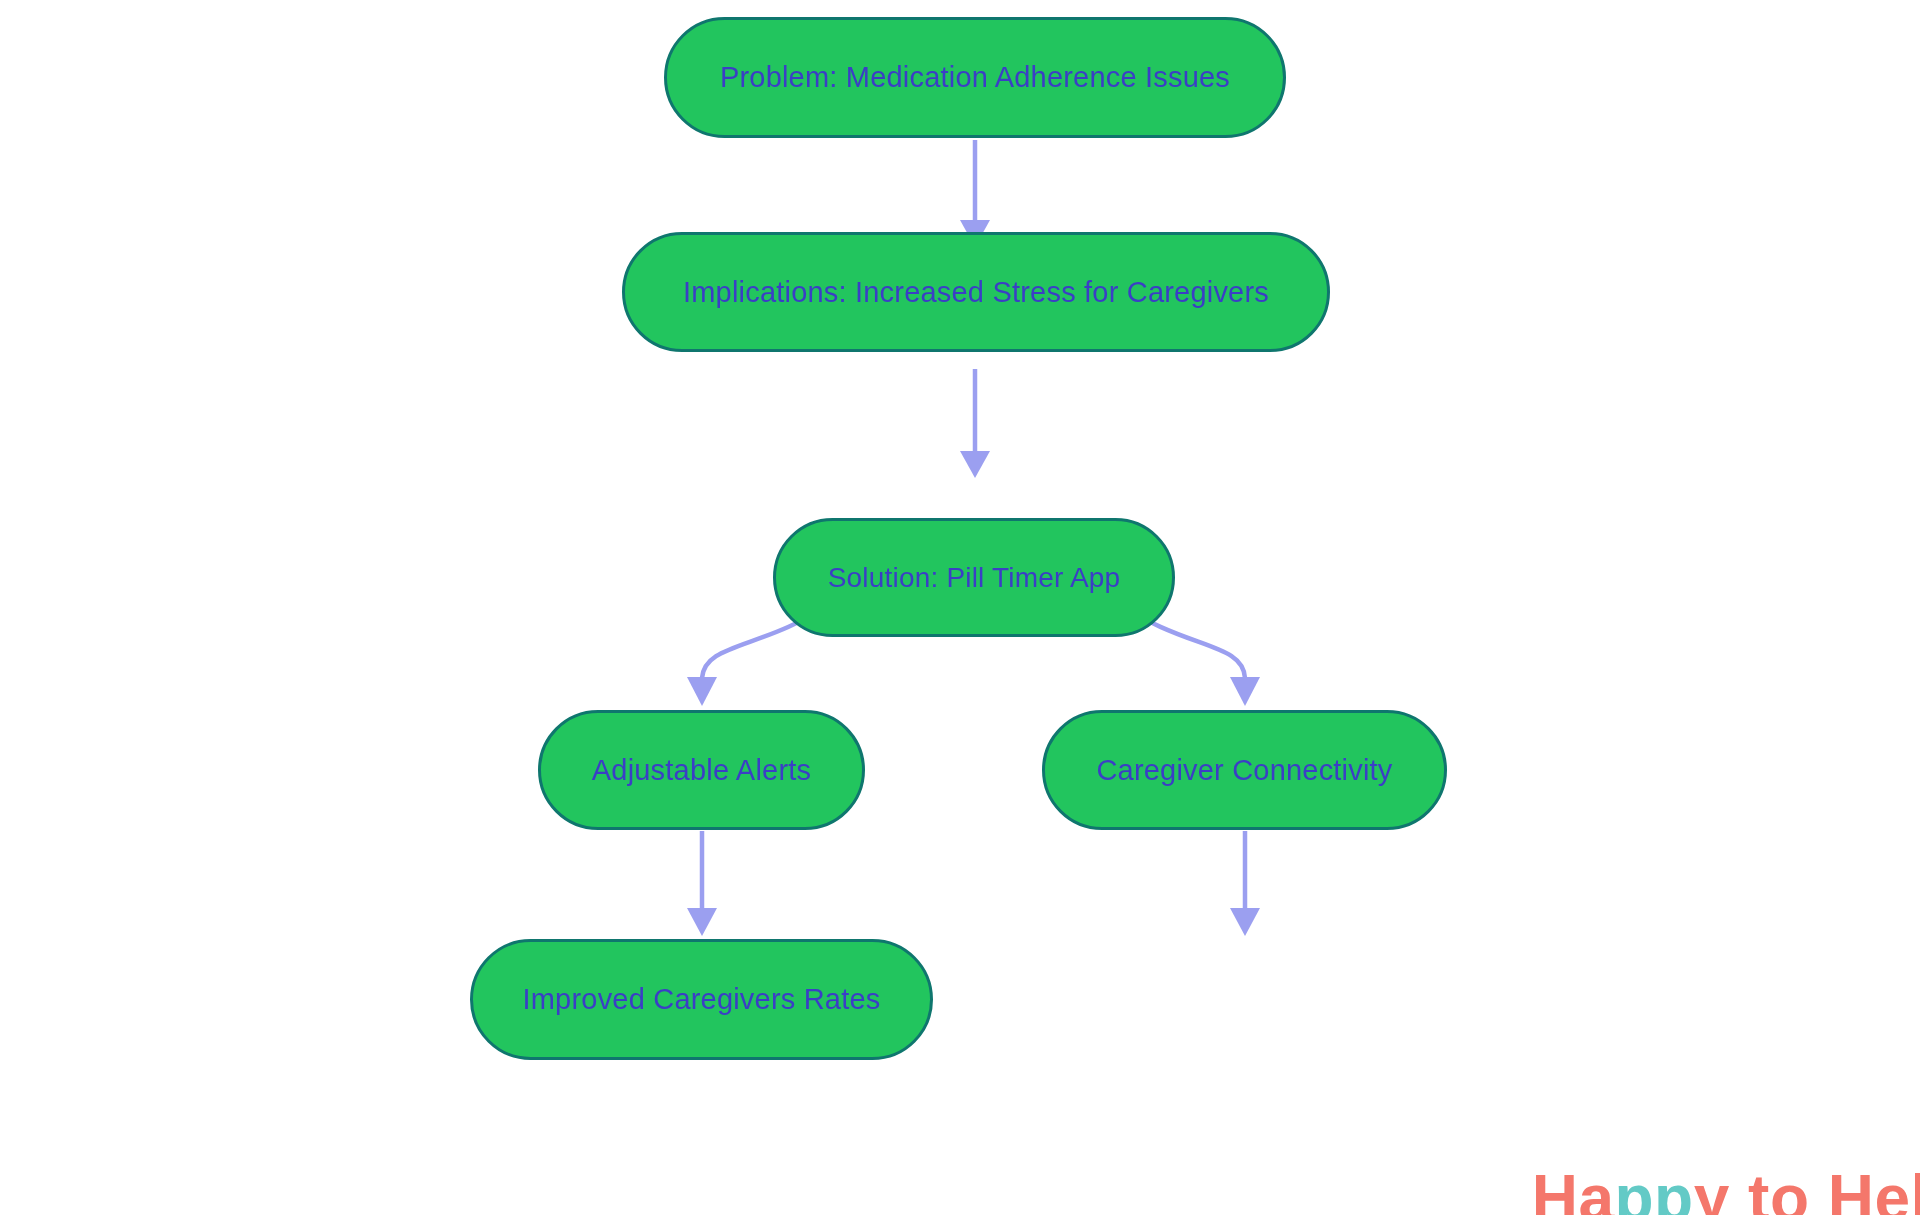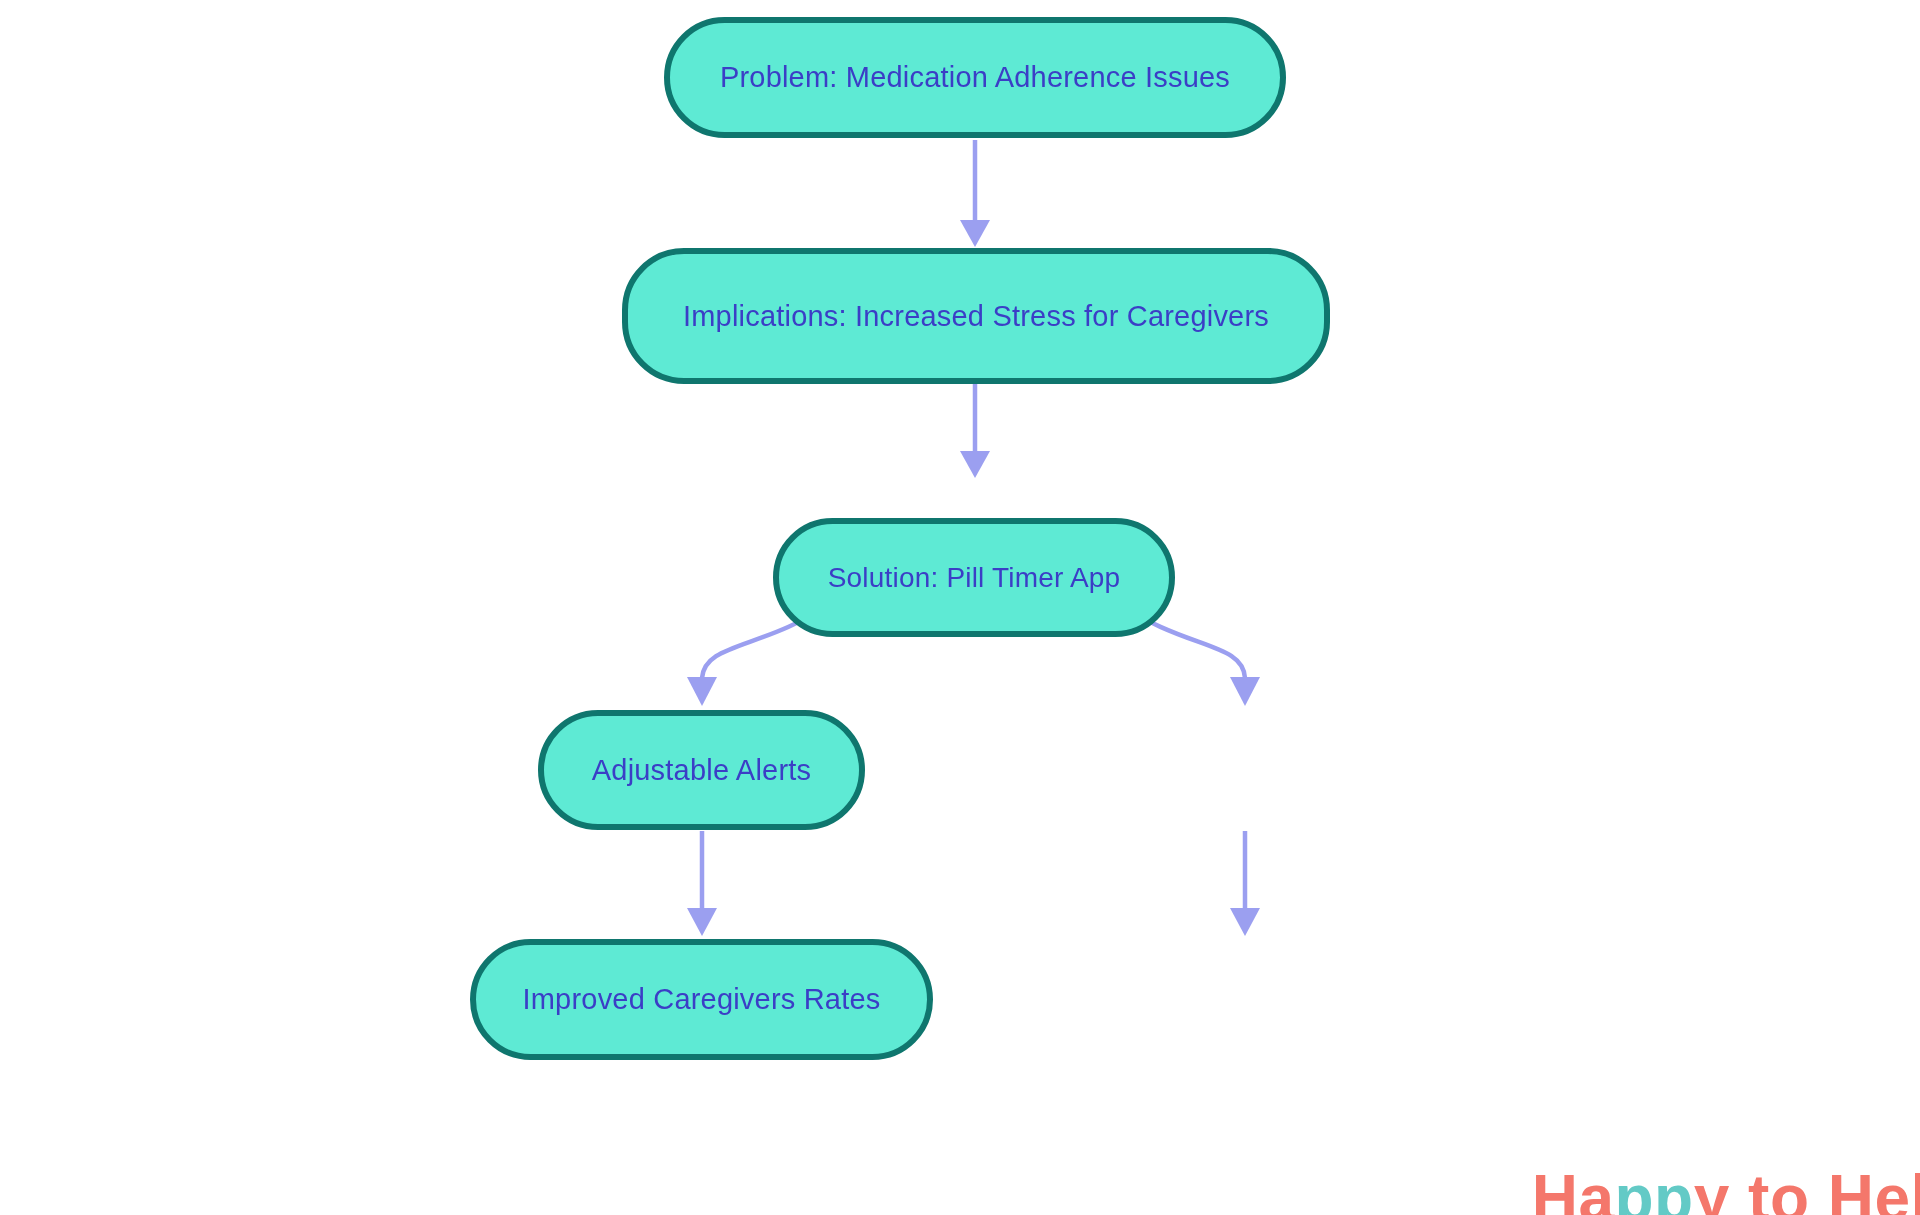--- a/index.html
+++ b/index.html
@@ -27,34 +27,34 @@
     stroke-width: 4.5;
     fill: none;
   }
   svg.arrows polygon {
     fill: #9b9ff0;
     stroke: none;
   }
   .node {
     position: absolute;
     z-index: 2;
-    background: #5eead4;
-    border: 6px solid #0f766e;
+    background: #22c55e;
+    border: 3px solid #0f766e;
     border-radius: 62px;
     display: flex;
     align-items: center;
     justify-content: center;
     color: #3b3ec6;
     font-size: 29px;
     letter-spacing: 0.2px;
     box-sizing: border-box;
     white-space: nowrap;
   }
   .node-problem        { left: 664px;  top: 17px;  width: 622px; height: 121px; }
-  .node-implications   { left: 622px;  top: 248px; width: 708px; height: 136px; }
+  .node-implications   { left: 622px;  top: 232px; width: 708px; height: 120px; }
   .node-solution       { left: 773px;  top: 482px; width: 402px; height: 119px; font-size: 28px; margin-top: 36px; }
   .node-adjustable     { left: 538px;  top: 710px; width: 327px; height: 120px; }
   .node-caregiver      { left: 1042px; top: 710px; width: 405px; height: 120px; }
   .node-improved       { left: 470px;  top: 939px; width: 463px; height: 121px; }
   .node-reduced        { left: 1043px; top: 939px; width: 405px; height: 121px; }
 
   .logo {
     position: absolute;
     left: 1422px;
     top: 1098px;
@@ -118,20 +118,23 @@
   </div>
 
   <div class="node node-solution">
     <span>Solution: Pill Timer App</span>
   </div>
 
   <div class="node node-adjustable">
     <span>Adjustable Alerts</span>
   </div>
 
+  <div class="node node-caregiver">
+    <span>Caregiver Connectivity</span>
+  </div>
 
   <div class="node node-improved">
     <span>Improved Caregivers Rates</span>
   </div>
 
 
   <div class="logo">
     <div class="logo-word">
       <span class="logo-part-coral">Ha</span><span class="logo-part-teal"><span>pp</span></span><span class="logo-part-coral">y</span><span class="logo-part-coral"> to </span><span class="logo-part-coral">Help</span>
     </div>

